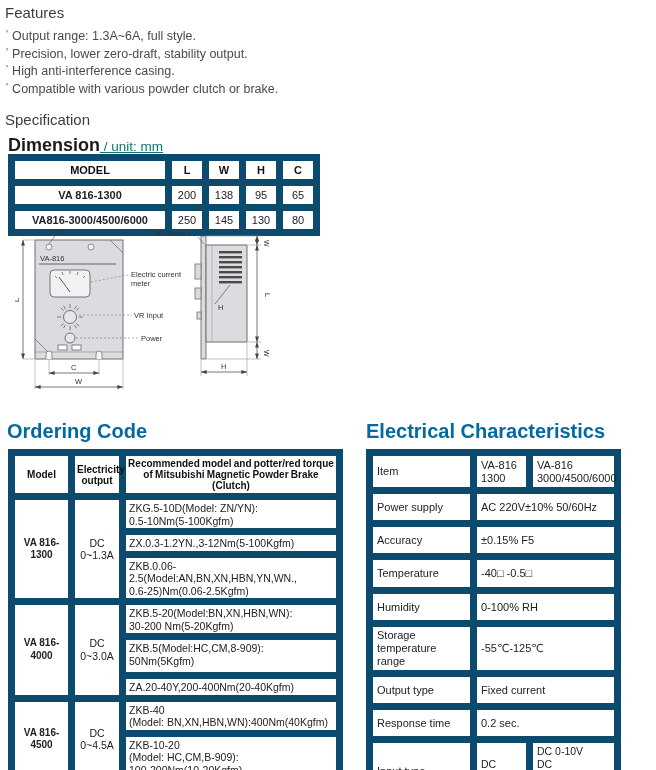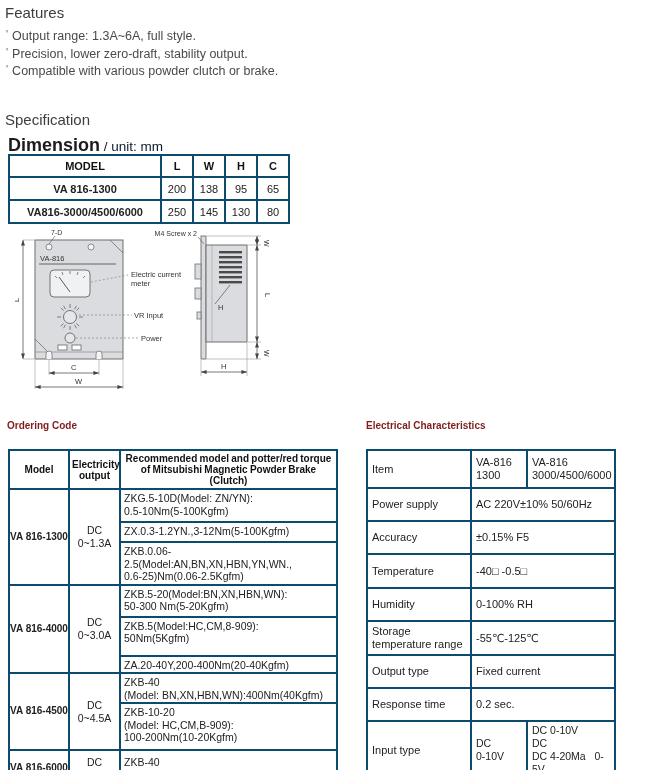--- a/index.html
+++ b/index.html
@@ -2,29 +2,29 @@
 <html><head>
 <meta charset="utf-8">
 <style>
   html,body{margin:0;padding:0;background:#fff;}
   body{
     width:656px;height:770px;position:relative;overflow:hidden;
     font-family:"Liberation Sans","DejaVu Sans",sans-serif;color:#222;
   }
   .abs{position:absolute;}
   .h-main{font-size:15px;color:#3d3d3d;}
-  .h-bold{font-size:10px;font-weight:bold;color:#7f1d1d;}
+  .h-bold{font-size:20px;font-weight:bold;color:#0369a1;}
   .features-list{list-style:none;margin:0;padding:0;}
   .features-list li{font-size:12.5px;color:#4a4a4a;line-height:15.6px;}
   .bullet{font-size:11px;color:#666;margin-right:4px;vertical-align:2px;}
   .dim-title-bold{font-size:18px;font-weight:bold;color:#1c1c1c;}
-  .dim-title-rest{font-size:13.5px;color:#0f172a;}
+  .dim-title-rest{font-size:13.5px;color:#0f766e;text-decoration:underline;}
 
   table{border-collapse:collapse;background:#fff;}
-  td,th{border:2px solid #0c4a6e;}
+  td,th{border:7px solid #0c4a6e;}
 
   
   .dim-table{font-size:11px;}
   .dim-table th{font-weight:bold;text-align:center;padding:3px 2px;color:#111;}
   .dim-table td{text-align:center;padding:3px 2px;color:#222;}
   .dim-table .model-col{width:146px;}
   .dim-table .num-col{width:26px;}
   .dim-table td.model{font-weight:bold;}
 
   
@@ -47,20 +47,21 @@
   svg text{fill:#333;}
 </style>
 </head>
 <body>
 
 <div class="abs h-main" style="top:4px;left:5px;">Features</div>
 
 <ul class="abs features-list" style="top:27px;left:6px;">
   <li><span class="bullet">'</span><span>Output range: 1.3A~6A, full style.</span></li>
   <li><span class="bullet">'</span><span>Precision, lower zero-draft, stability output.</span></li>
+  <li><span class="bullet">'</span><span>High anti-interference casing.</span></li>
   <li><span class="bullet">'</span><span>Compatible with various powder clutch or brake.</span></li>
 </ul>
 
 <div class="abs h-main" style="top:111px;left:5px;">Specification</div>
 
 <div class="abs" style="top:135px;left:8px;">
   <span class="dim-title-bold">Dimension</span><span class="dim-title-rest"> / unit: mm</span>
 </div>
 
 <table class="abs dim-table" style="top:154px;left:8px;">
@@ -233,21 +234,21 @@
     <td class="item">ZX.0.3-1.2YN.,3-12Nm(5-100Kgfm)</td>
   </tr>
   <tr style="height:30px;">
     <td class="item">ZKB.0.06-2.5(Model:AN,BN,XN,HBN,YN,WN.,
 0.6-25)Nm(0.06-2.5Kgfm)</td>
   </tr>
   <tr style="height:32px;">
     <td class="model" rowspan="3">VA 816-4000</td>
     <td class="output" rowspan="3">DC 0~3.0A</td>
     <td class="item">ZKB.5-20(Model:BN,XN,HBN,WN):
-50-300 Nm(5-20Kgfm)</td>
+30-200 Nm(5-20Kgfm)</td>
   </tr>
   <tr style="height:39px;">
     <td class="item">ZKB.5(Model:HC,CM,8-909):
 50Nm(5Kgfm)</td>
   </tr>
   <tr style="height:17px;">
     <td class="item">ZA.20-40Y,200-400Nm(20-40Kgfm)</td>
   </tr>
   <tr style="height:25px;">
     <td class="model" rowspan="2">VA 816-4500</td>

